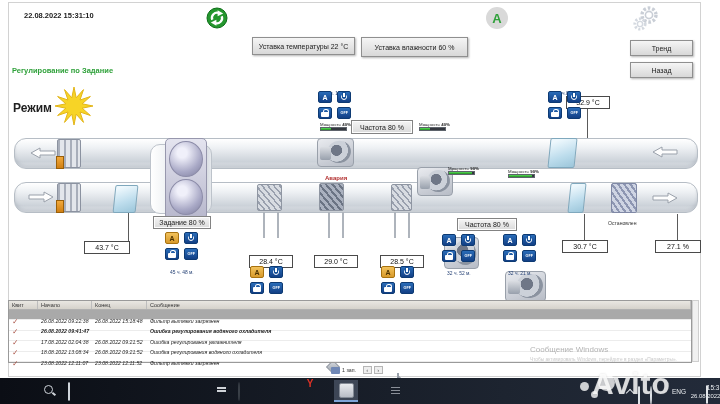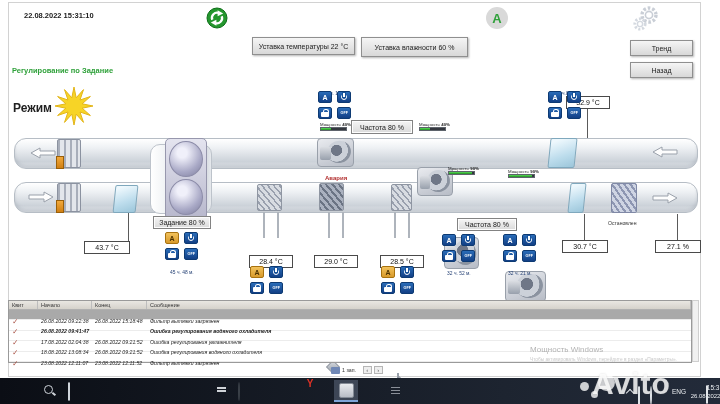--- a/index.html
+++ b/index.html
@@ -432,21 +432,21 @@
 
   <div class="abs vscroll" style="left:692px;top:300px;height:62px"></div>
 
   <div class="abs pager" style="left:331px;top:366px">
     <span class="pic"></span>
     <span class="ptxt">1 зап.</span>
     <span class="pbtn left"></span>
     <span class="pbtn right"></span>
   </div>
 
-  <div class="abs actw1 nw" style="left:530px;top:345px">Мощность Windows</div>
+  <div class="abs actw1 nw" style="left:530px;top:345px">Сообщение Windows</div>
   <div class="abs actw2 nw" style="left:530px;top:356px">Чтобы активировать Windows, перейдите в раздел «Параметры».</div>
 
   <div class="abs taskbar">
     <span class="tbslot" style="left:16px"><span class="tb-ico win-grid"></span></span>
     <span class="tbslot" style="left:42px"><span class="tb-ico srch"></span></span>
     <span class="tbslot" style="left:68px"><span class="tb-ico tview"></span></span>
     <span class="tbslot" style="left:94px"><span class="tb-ico app-purple"></span></span>
     <span class="tbslot" style="left:118px"><span class="tb-ico app-edge"></span></span>
     <span class="tbslot" style="left:142px"><span class="tb-ico app-folder"></span></span>
     <span class="tbslot" style="left:166px"><span class="tb-ico app-photos"></span></span>

